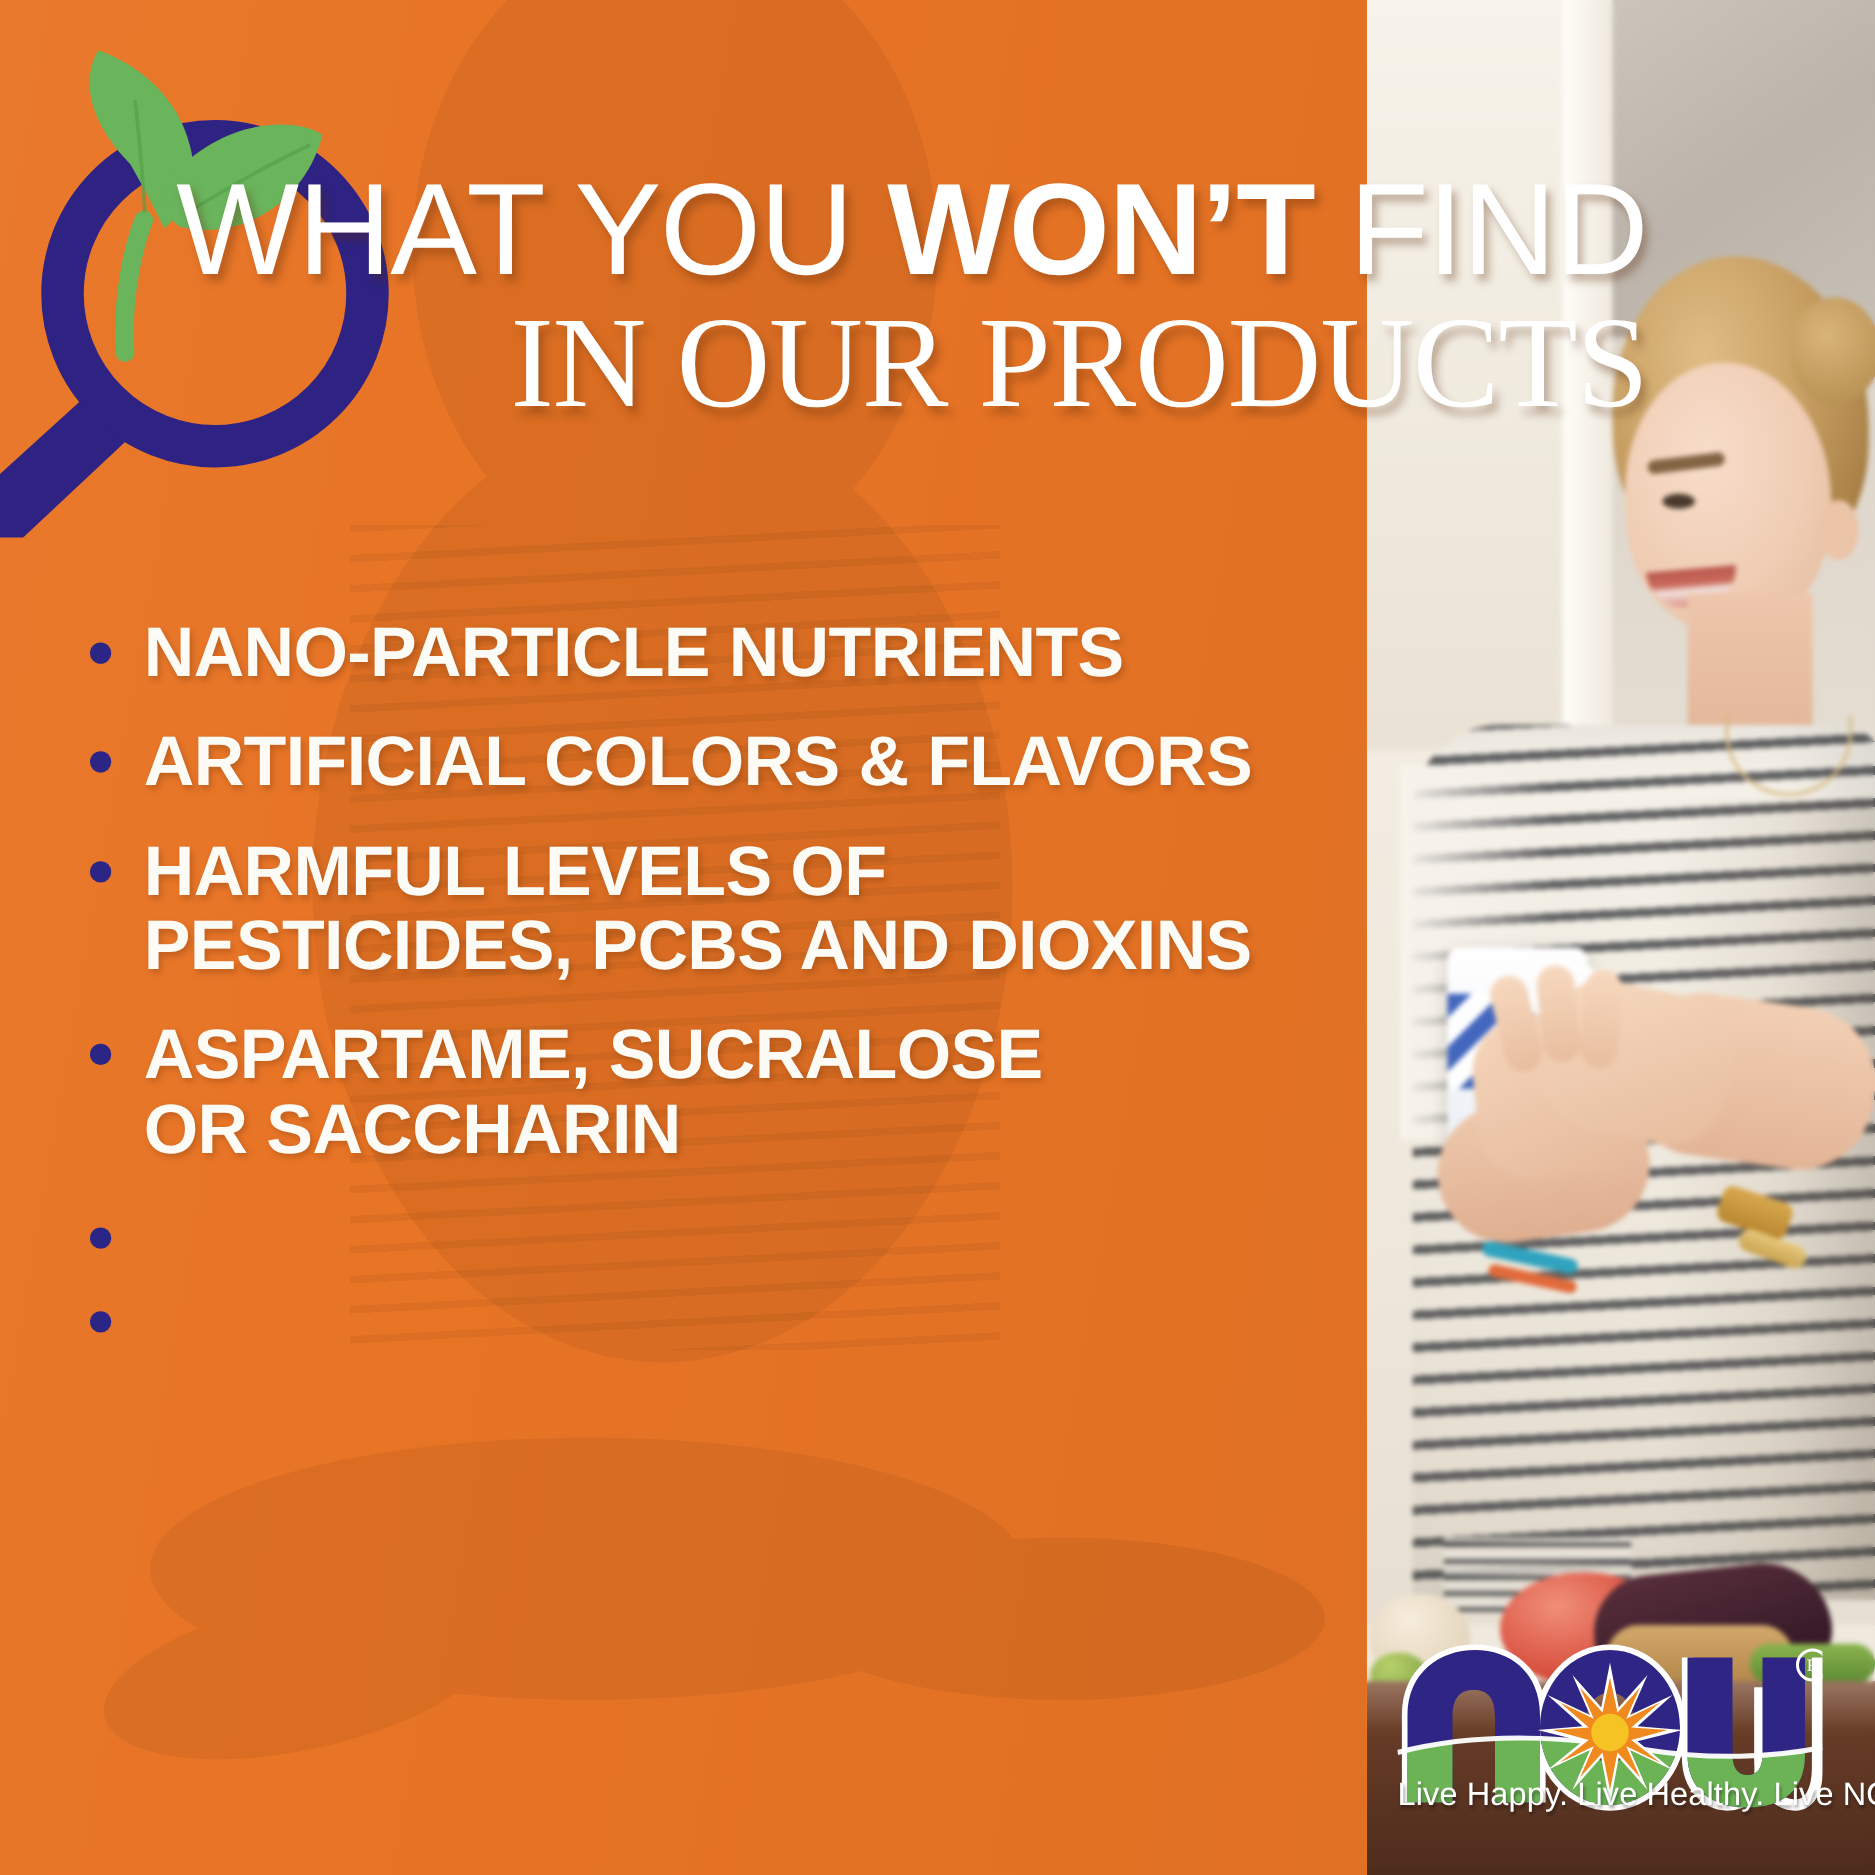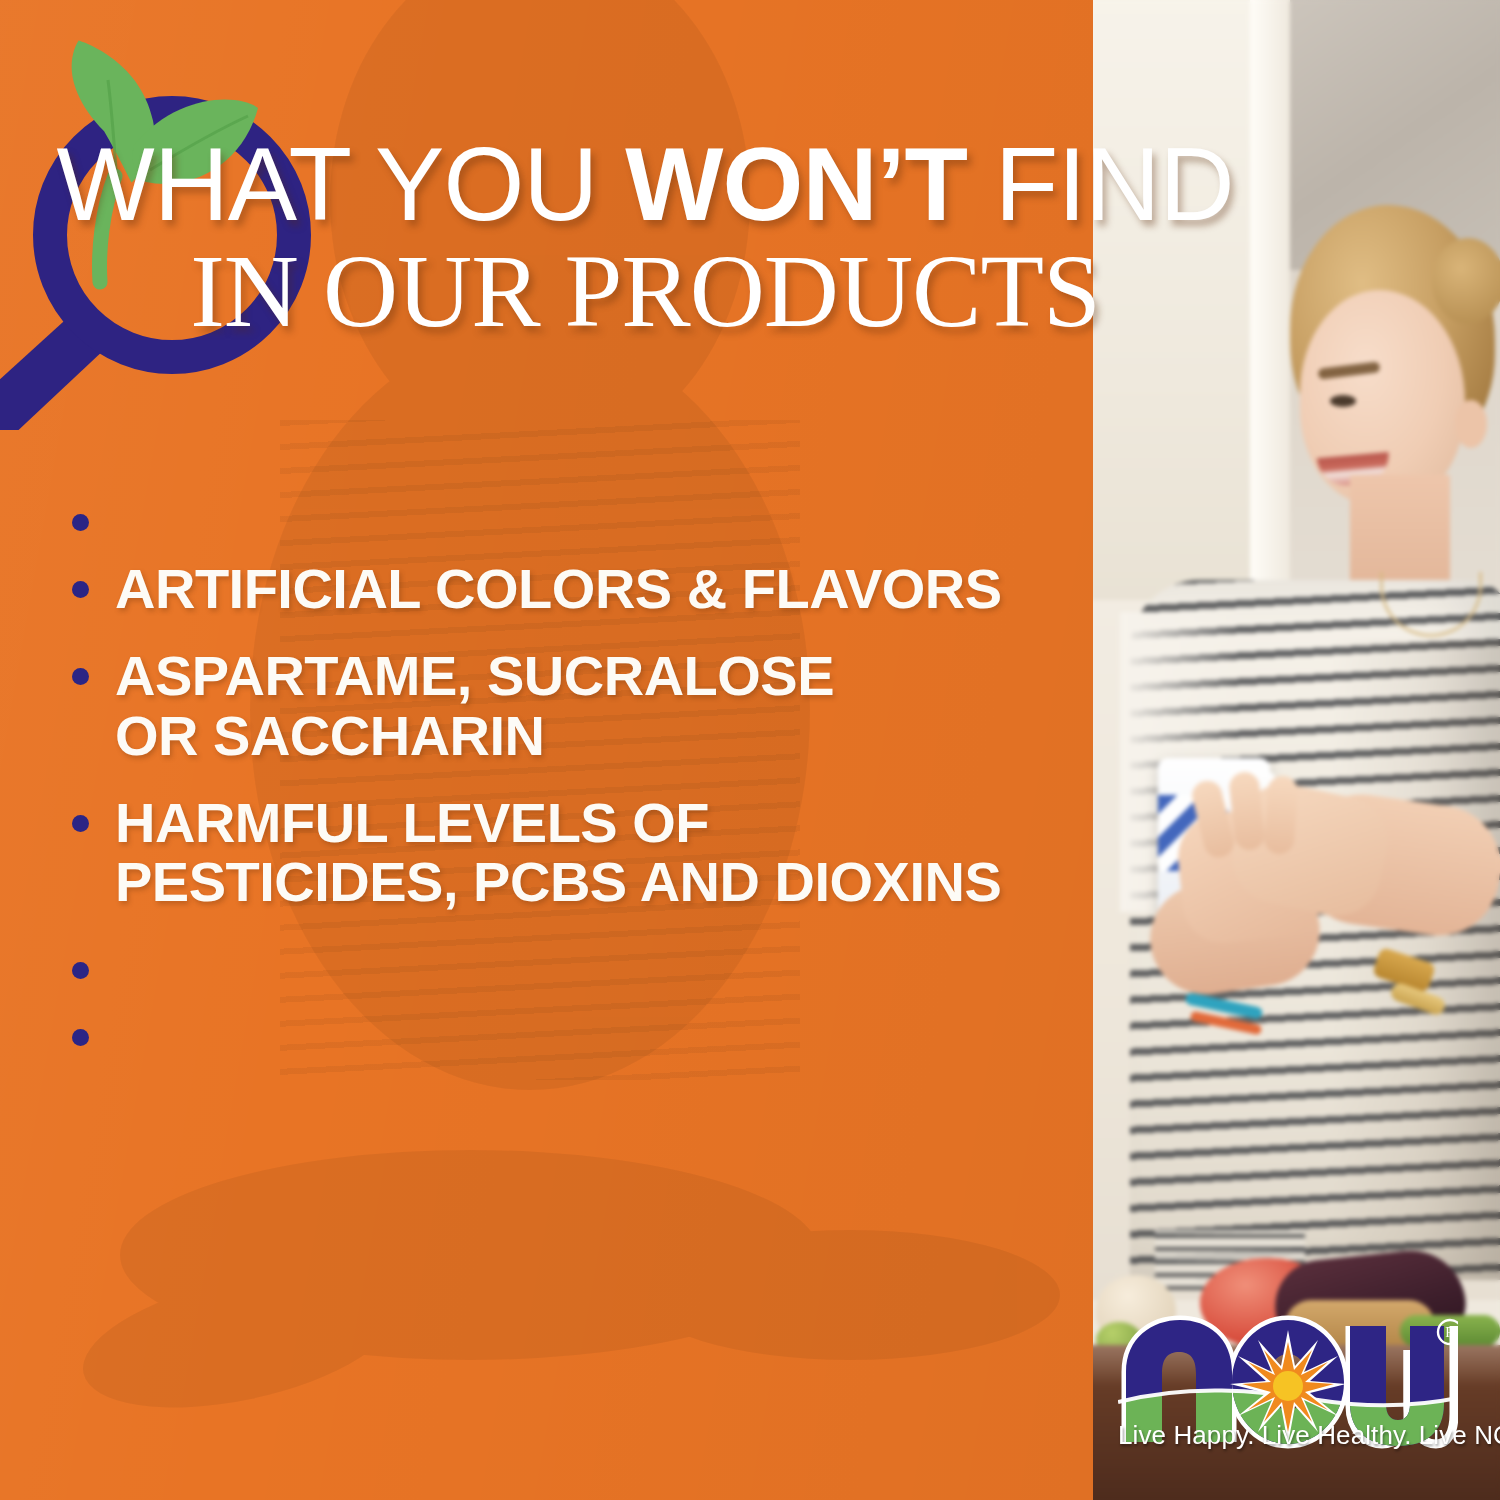--- a/index.html
+++ b/index.html
@@ -134,23 +134,24 @@
   .panel-vignette{position:absolute;inset:0;
     background:linear-gradient(100deg,rgba(255,255,255,.035) 0%,rgba(0,0,0,0) 35%,rgba(0,0,0,.035) 100%);}
 
   
   .magnifier{position:absolute;left:-18px;top:30px;width:380px;height:400px;}
 
   
   .title{
     position:absolute;left:0;top:135px;width:1290px;
     color:#ffffff;
-    text-align:center;
+    text-align:right;
     letter-spacing:-1px;
     line-height:.96;
+    padding-left:28px;
   }
   .title .l1, .title .l2{
     display:block;
     font-size:104px;
     text-shadow:4px 6px 7px rgba(90,40,10,.35);
     white-space:nowrap;
   }
   .title .l1{font-weight:400;}
   .title .l2{font-weight:400;margin-top:6px;font-family:Liberation Serif, serif;}
   .title .strong{font-weight:700;}
@@ -266,42 +267,45 @@
 
   <div class="title">
     <span class="l1"><span>WHAT YOU </span><span class="strong">WON’T</span><span> FIND</span></span>
     <span class="l2">IN OUR PRODUCTS</span>
   </div>
 
   <div class="bullets">
 
     <div class="bullet-row">
       <span class="dot"></span>
+      <div class="btext">
+        <span class="ln">NANO-PARTICLE NUTRIENTS</span>
+      </div>
     </div>
 
     <div class="bullet-row">
       <span class="dot"></span>
       <div class="btext">
         <span class="ln">ARTIFICIAL COLORS &amp; FLAVORS</span>
       </div>
     </div>
 
     <div class="bullet-row">
       <span class="dot"></span>
       <div class="btext">
+        <span class="ln">HARMFUL LEVELS OF</span>
+        <span class="ln">PESTICIDES, PCBS AND DIOXINS</span>
+      </div>
+    </div>
+
+    <div class="bullet-row">
+      <span class="dot"></span>
+      <div class="btext">
         <span class="ln">ASPARTAME, SUCRALOSE</span>
         <span class="ln">OR SACCHARIN</span>
-      </div>
-    </div>
-
-    <div class="bullet-row">
-      <span class="dot"></span>
-      <div class="btext">
-        <span class="ln">HARMFUL LEVELS OF</span>
-        <span class="ln">PESTICIDES, PCBS AND DIOXINS</span>
       </div>
     </div>
 
 
 
     <div class="bullet-row">
       <span class="dot"></span>
     </div>
 
     <div class="bullet-row">

